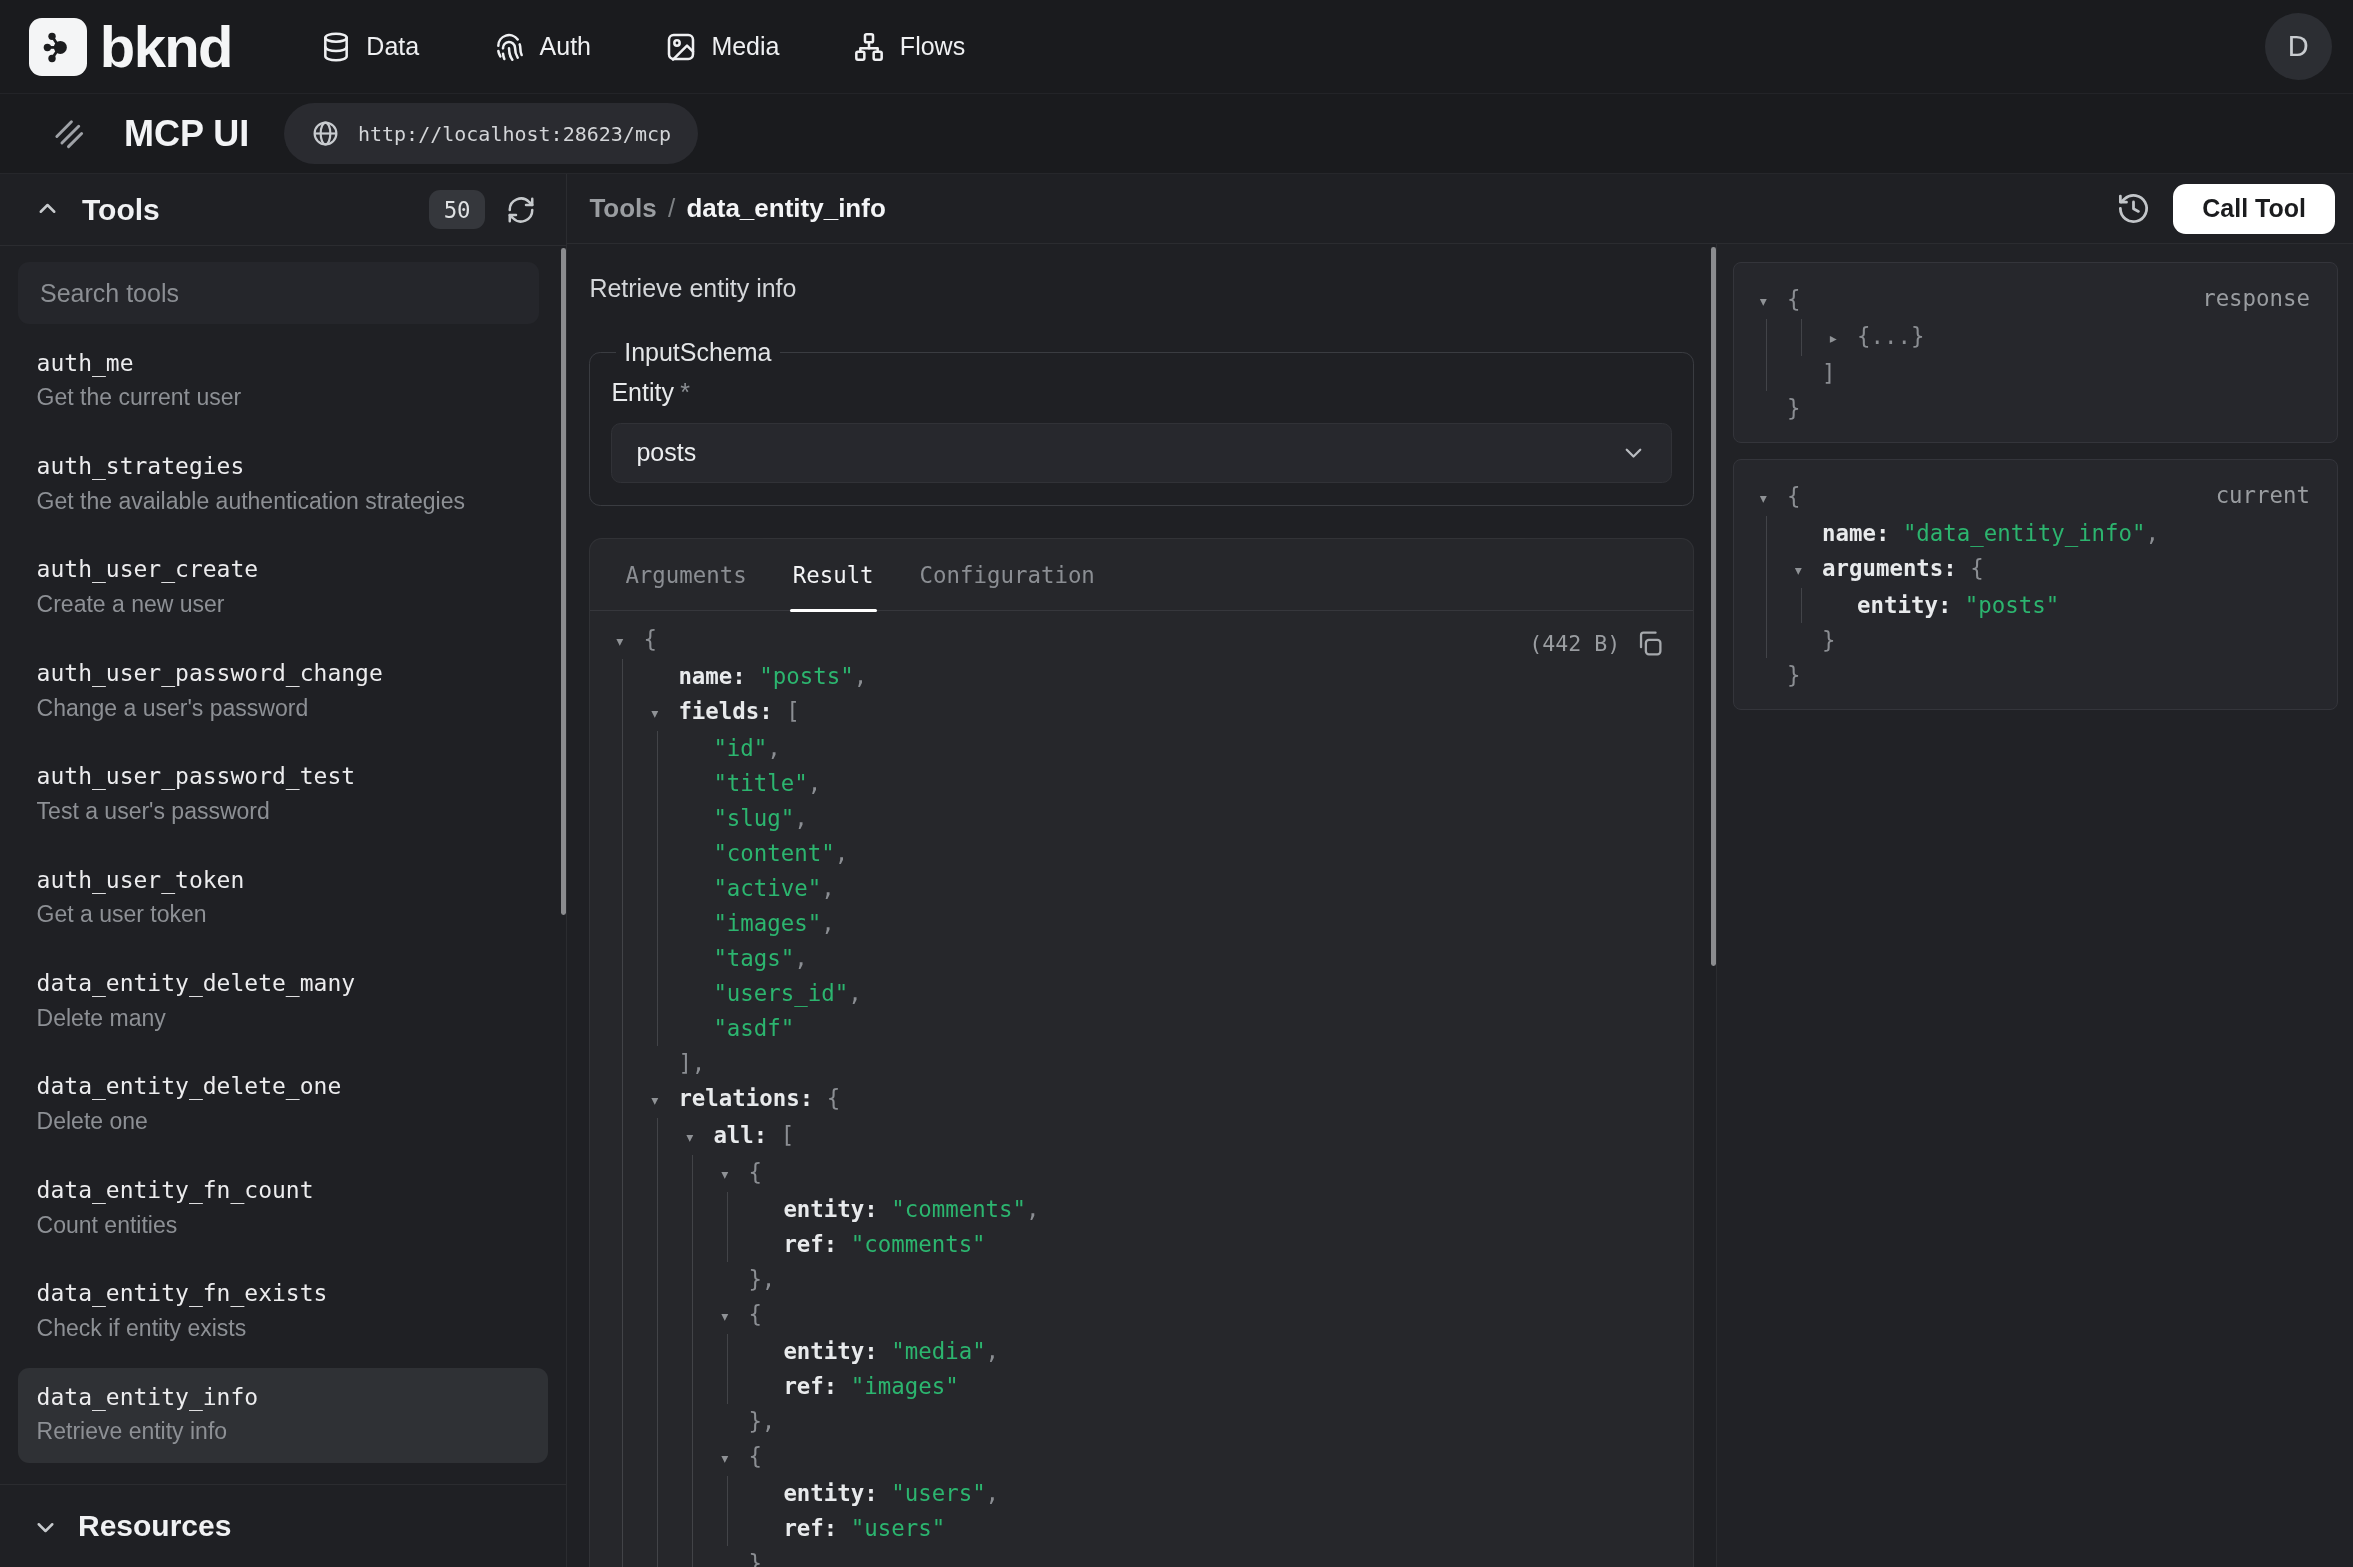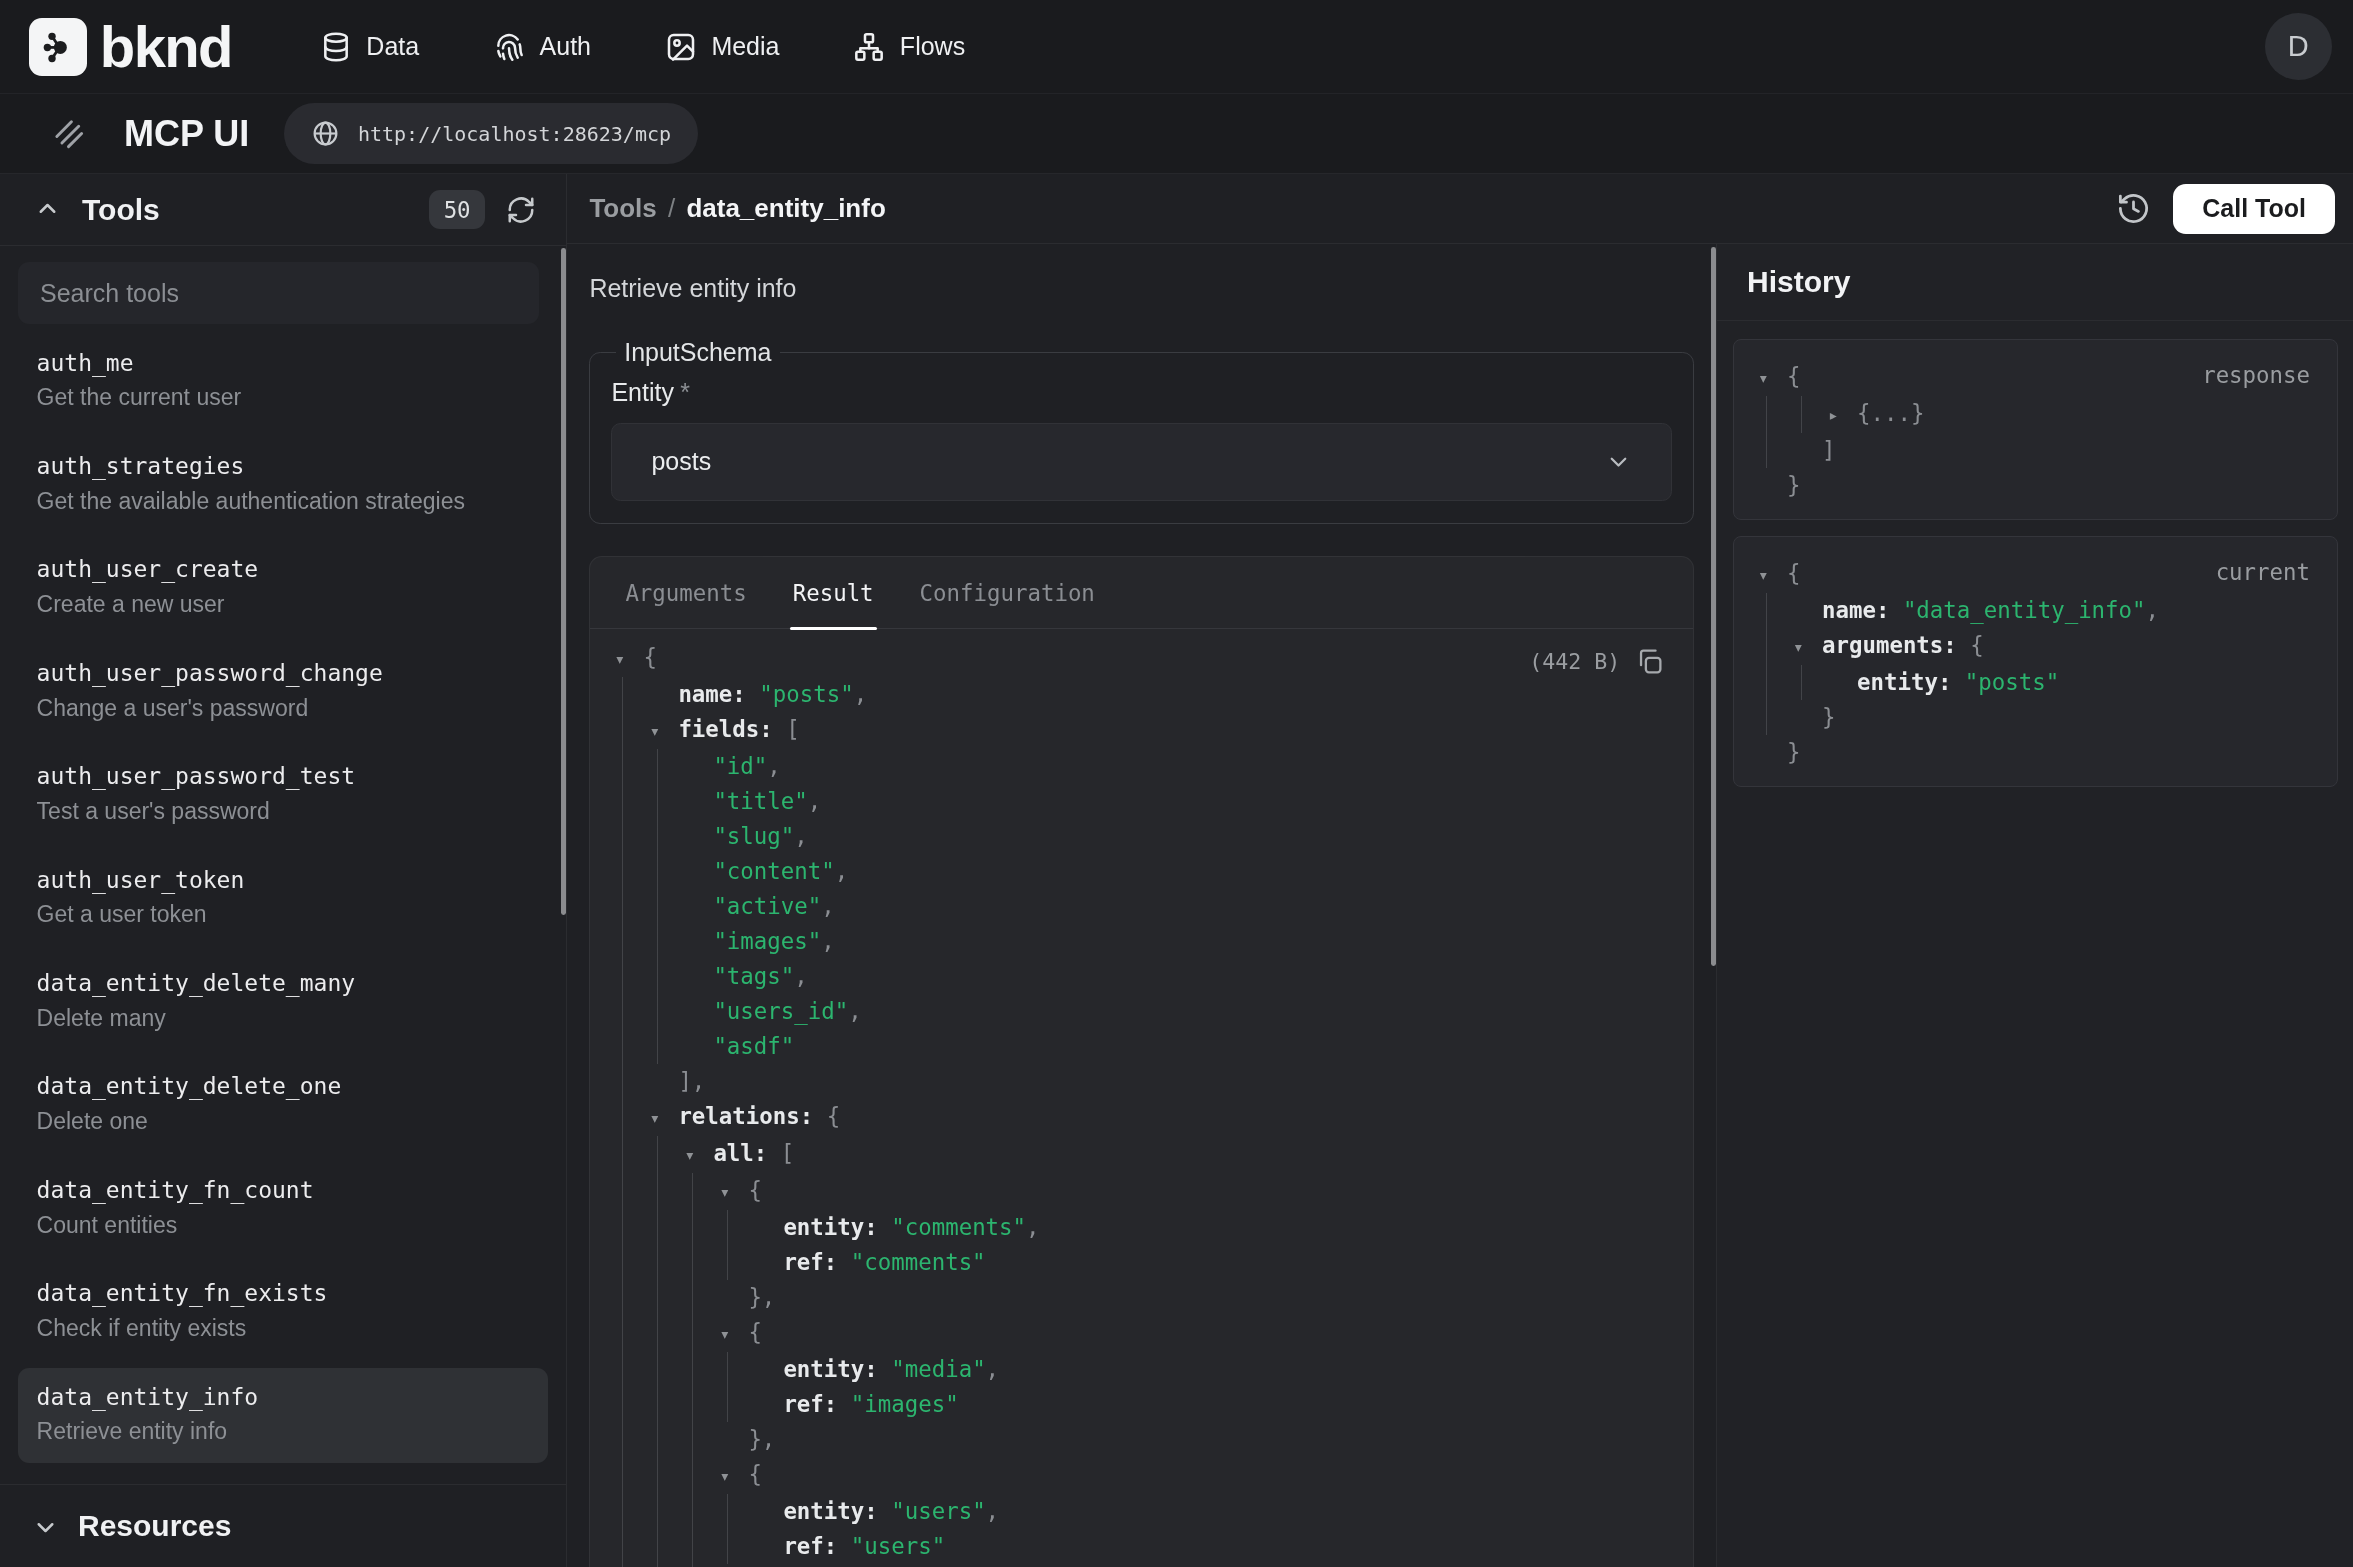--- a/index.html
+++ b/index.html
@@ -73,23 +73,23 @@
   .main-content { width:1149px; flex:none; position:relative; overflow:hidden; padding:30px 22.4px 0; }
   .main-scrollbar { position:absolute; right:0; top:3.2px; width:4.8px; height:719px;
                     background:#8b8c8f; border-radius:2.4px; }
   .tool-description { color:#d4d6d9; font-size:25px; }
 
   fieldset.schema { margin-top:35px; border:1.6px solid #3a3c41; border-radius:11.2px;
                     padding:4.8px 21px 22.4px; }
   fieldset.schema legend { color:#e3e5e7; font-size:25px; padding:0 8px; margin-left:4.8px; }
   .field-label { margin-top:6px; font-size:25px; color:#e8eaec; }
   .req-mark { color:#8b8e93; margin-left:6.4px; }
-  .select-box { margin-top:16px; height:78px; background:#27282d; border:0.8px solid #313237;
+  .select-box { margin-top:16px; height:60px; background:#27282d; border:0.8px solid #313237;
                 border-radius:9.6px; display:flex; align-items:center; justify-content:space-between;
-                padding:0 39px; cursor:pointer; }
+                padding:0 24px; cursor:pointer; }
   .select-value { color:#eceef0; font-size:25px; }
 
   .result-card { margin-top:32px; background:#26272b; border:1.6px solid rgba(255,255,255,.055);
                  border-bottom:none; border-radius:12.8px 12.8px 0 0; min-height:975px; }
   .tabs { display:flex; gap:46px; padding:0 35px; height:72px; align-items:center;
           border-bottom:1.6px solid #36373c; }
   .tab { font-size:22.4px; color:#8b8e93; position:relative; height:100%;
          display:flex; align-items:center; cursor:pointer; }
   .tab.active { color:#f3f4f6; }
   .tab.active::after { content:''; position:absolute; left:-3.2px; right:-3.2px; bottom:-1.6px;
@@ -377,23 +377,20 @@
                 <div class="jline" style="--ind: 4; background-size: 115px 100%;"><span class="jmark"></span><span class="tk-k">entity:</span><span class="tk-s"> "users"</span><span class="tk-p">,</span></div>
                 <div class="jline" style="--ind: 4; background-size: 115px 100%;"><span class="jmark"></span><span class="tk-k">ref:</span><span class="tk-s"> "users"</span></div>
                 <div class="jline" style="--ind: 3; background-size: 80px 100%;"><span class="jmark"></span><span class="tk-p">}</span></div>
               </div>
           </div>
         </div>
         <div class="main-scrollbar"></div>
       </div>
 
       <div class="history">
-        <div class="history-head">
-          <span class="title">History</span>
-        </div>
         <div class="history-cards" id="history-cards">
             <div class="hist-card">
               <span class="hmeta">response</span>
               <div>
                 <div class="jline" style="--ind: 0; background-size: 0px 0px;"><span class="jmark">▾</span><span class="tk-p">{</span></div>
                 <div class="jline" style="--ind: 2; background-size: 45px 100%;"><span class="jmark">▸</span><span class="tk-p">{...}</span></div>
                 <div class="jline" style="--ind: 1; background-size: 9.6px 100%;"><span class="jmark"></span><span class="tk-p">]</span></div>
                 <div class="jline" style="--ind: 0; background-size: 0px 0px;"><span class="jmark"></span><span class="tk-p">}</span></div>
               </div>
             </div>

